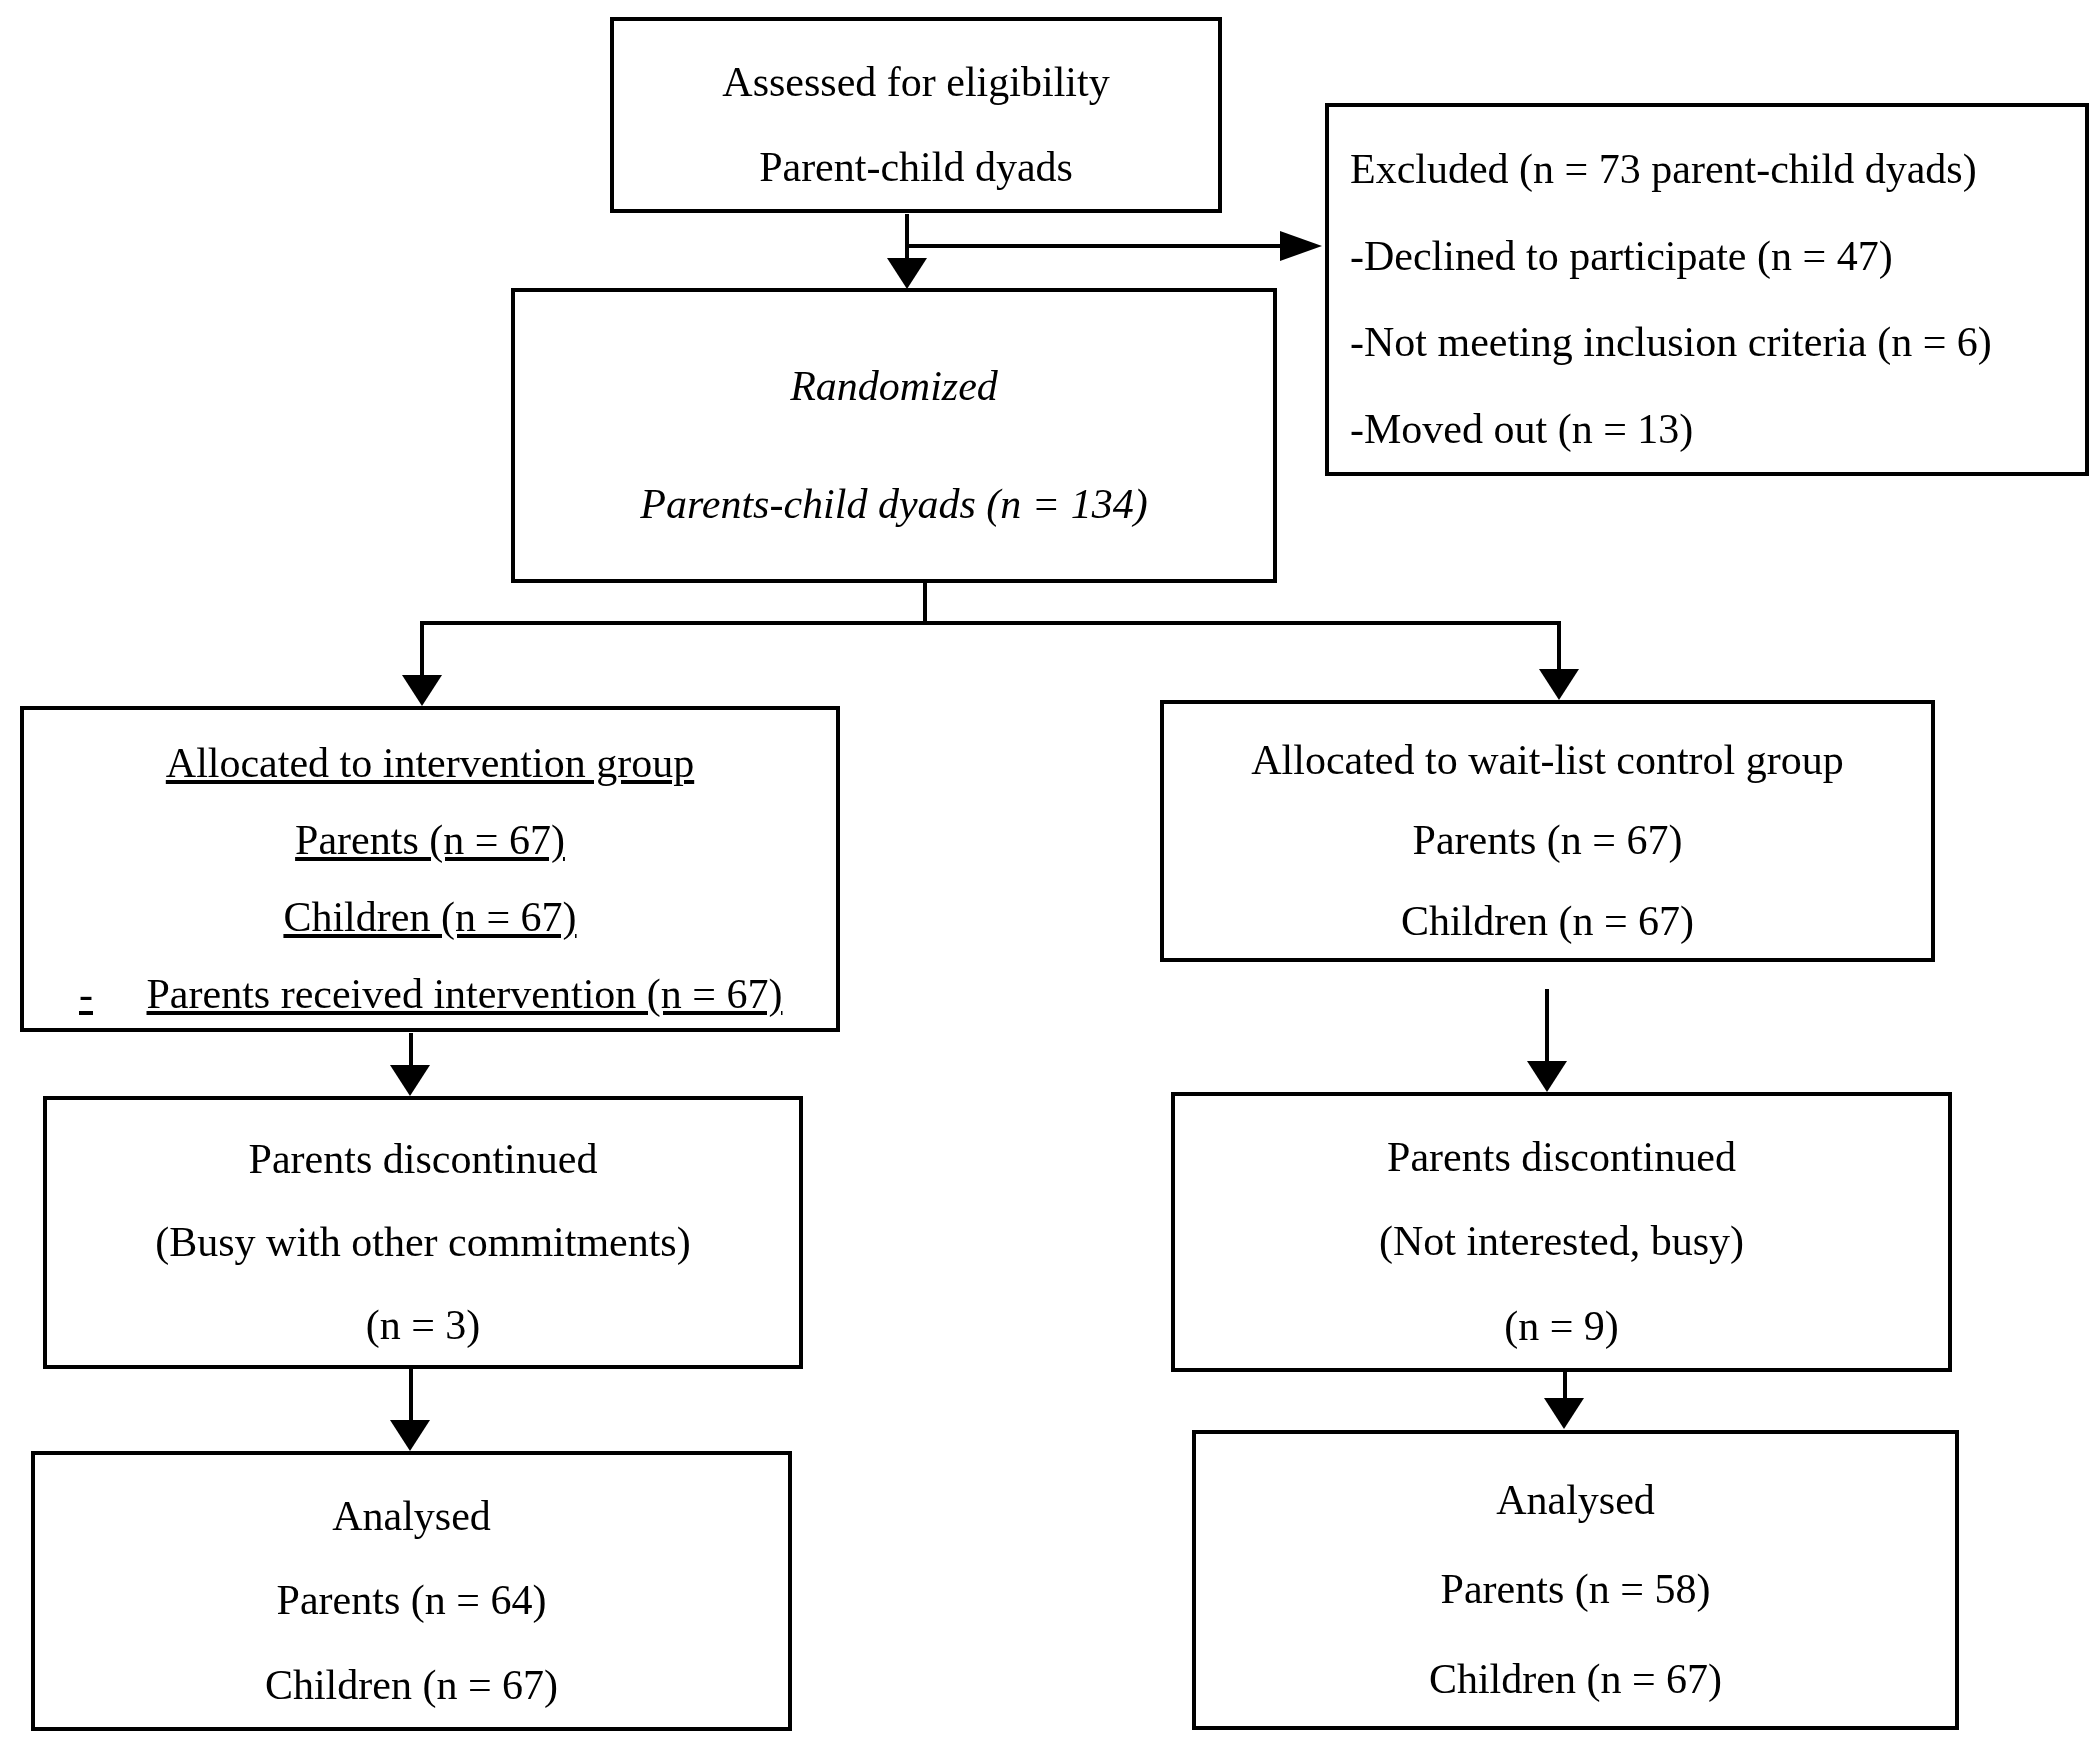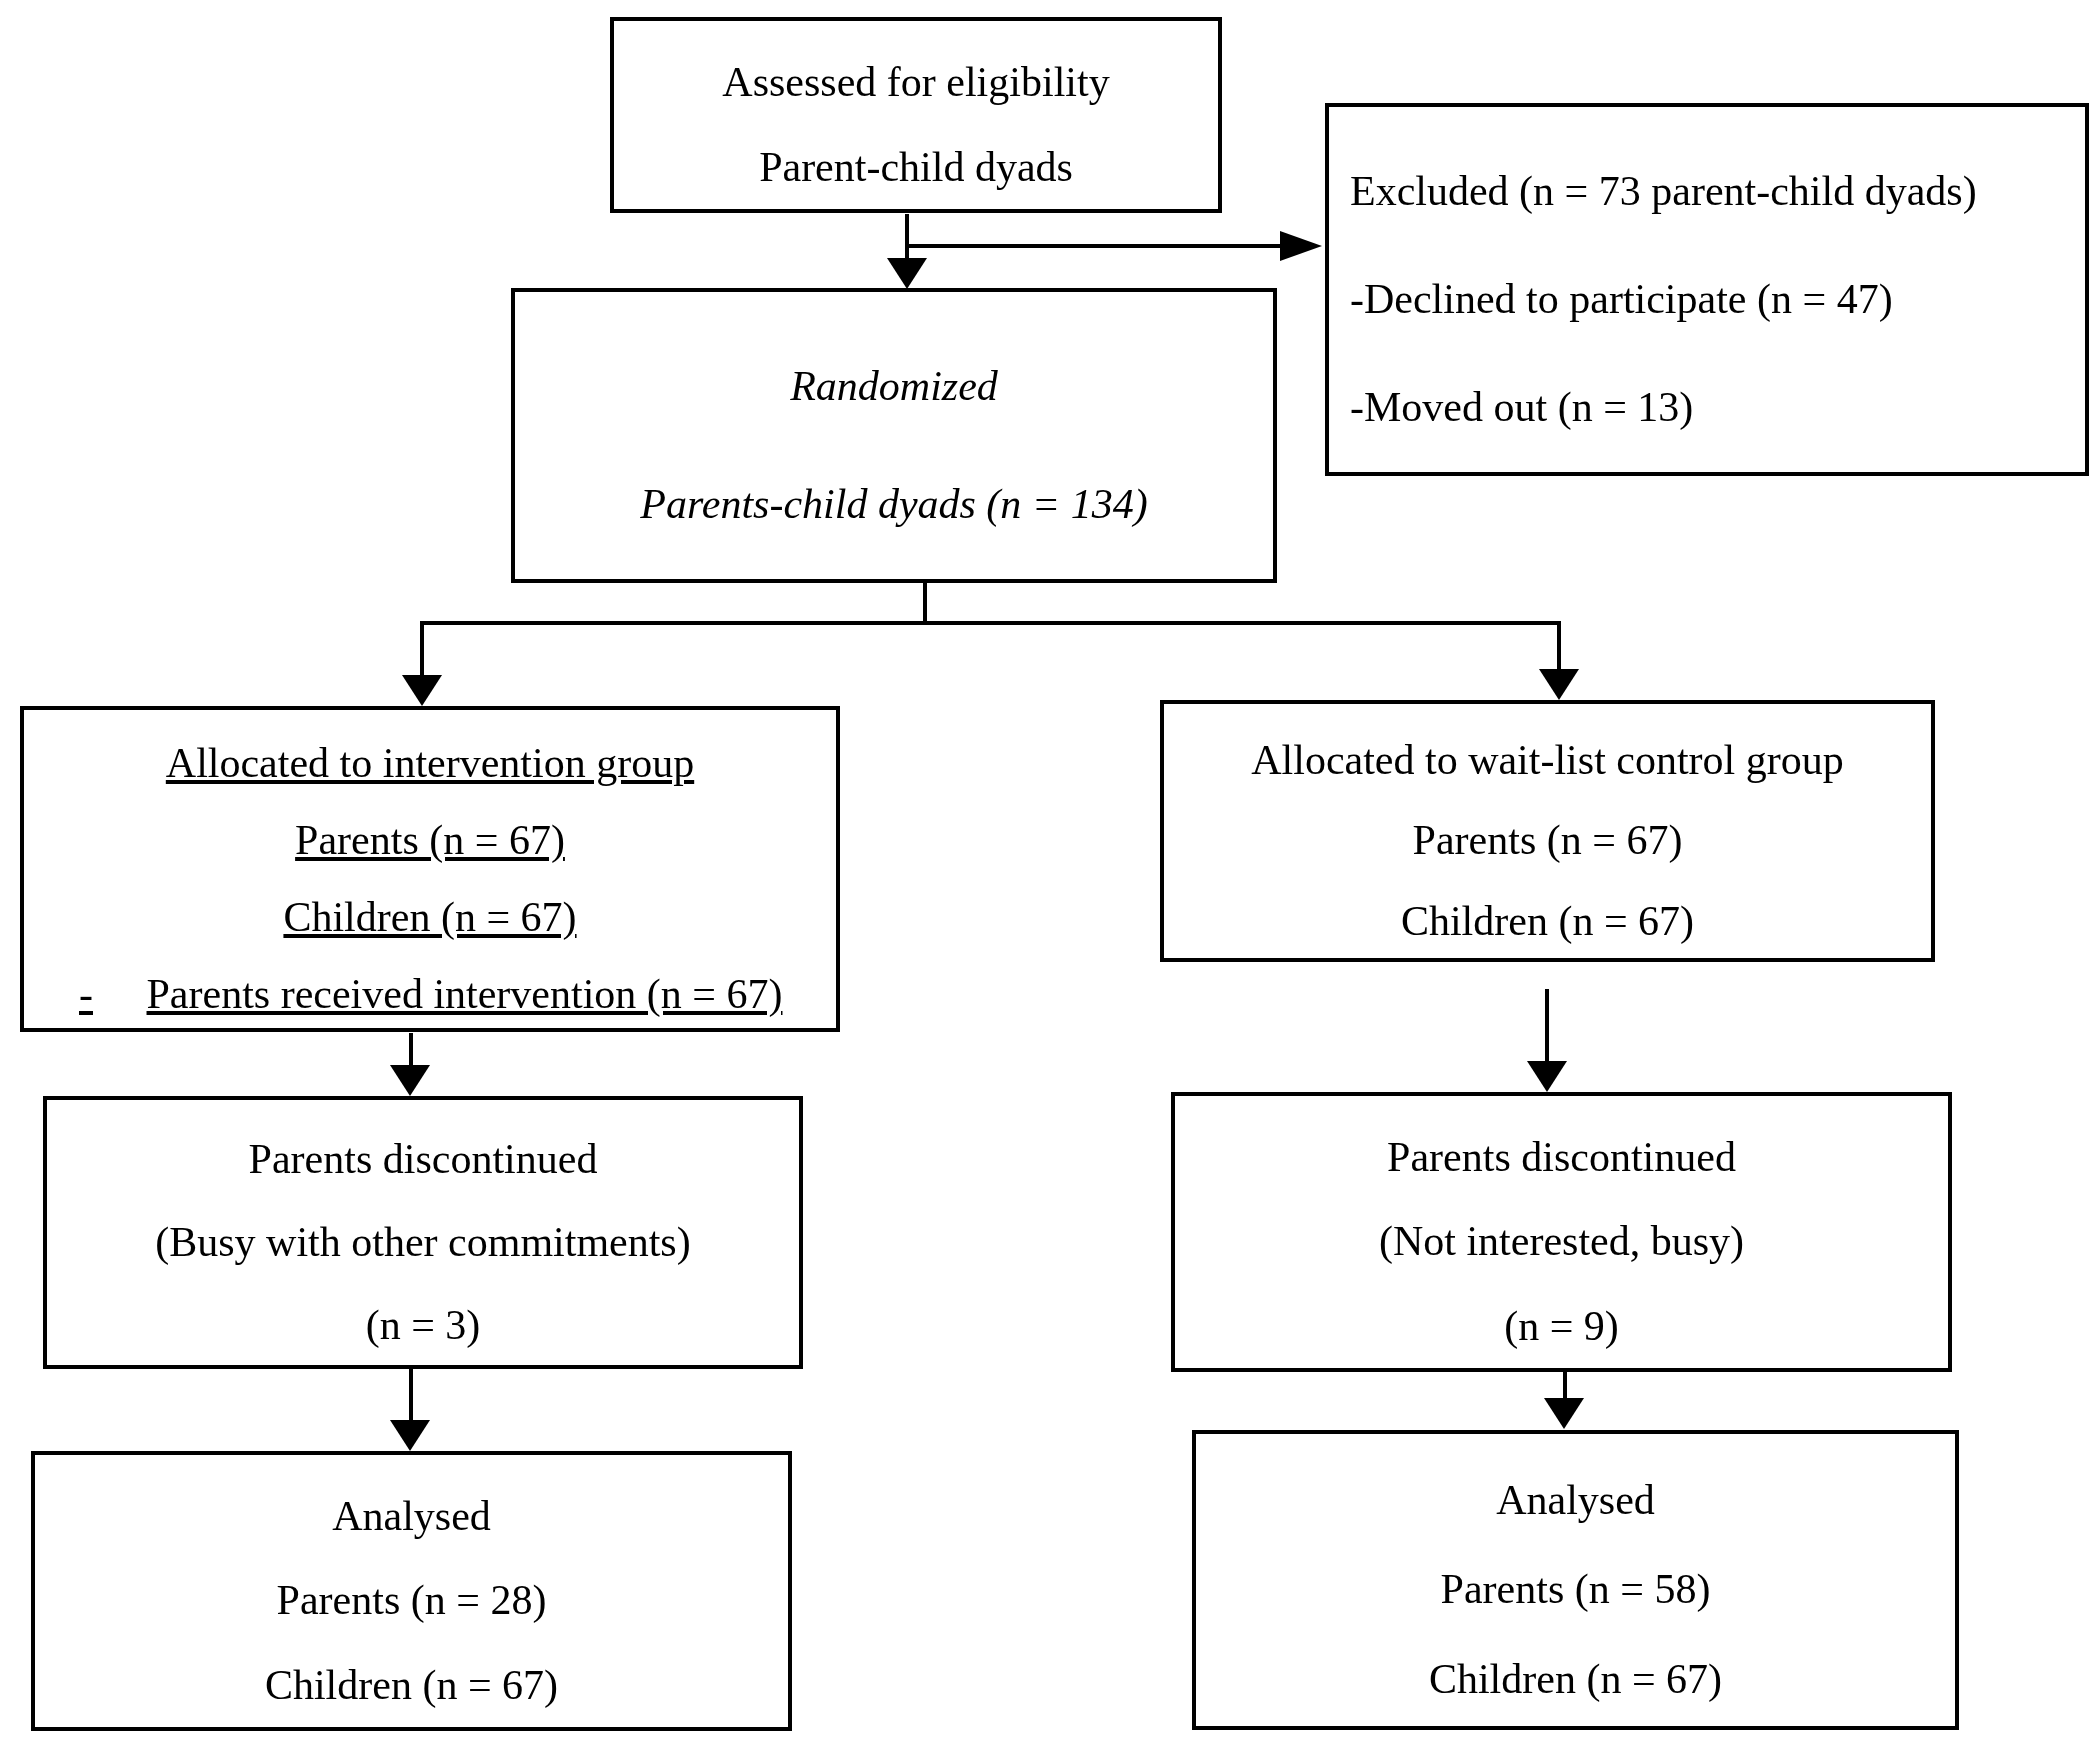--- a/index.html
+++ b/index.html
@@ -80,20 +80,21 @@
 <div class="stage">
 
   <div class="box box-assessed">
     <div class="line">Assessed for eligibility</div>
     <div class="line">Parent-child dyads</div>
   </div>
 
   <div class="box box-excluded">
     <div class="line">Excluded (n = 73 parent-child dyads)</div>
     <div class="line">-Declined to participate (n = 47)</div>
+    <div class="line">-Not meeting inclusion criteria (n = 6)</div>
     <div class="line">-Moved out (n = 13)</div>
   </div>
 
   <div class="box box-randomized">
     <div class="line">Randomized</div>
     <div class="line">Parents-child dyads (n = 134)</div>
   </div>
 
   <div class="box box-alloc-int">
     <div class="line">Allocated to intervention group</div>
@@ -118,21 +119,21 @@
   </div>
 
   <div class="box box-disc-ctl">
     <div class="line">Parents discontinued</div>
     <div class="line">(Not interested, busy)</div>
     <div class="line">(n = 9)</div>
   </div>
 
   <div class="box box-anal-int">
     <div class="line">Analysed</div>
-    <div class="line">Parents (n = 28)</div>
+    <div class="line">Parents (n = 64)</div>
     <div class="line">Children (n = 67)</div>
   </div>
 
   <div class="box box-anal-ctl">
     <div class="line">Analysed</div>
     <div class="line">Parents (n = 58)</div>
     <div class="line">Children (n = 67)</div>
   </div>
 
   <div class="vline v1"></div>

